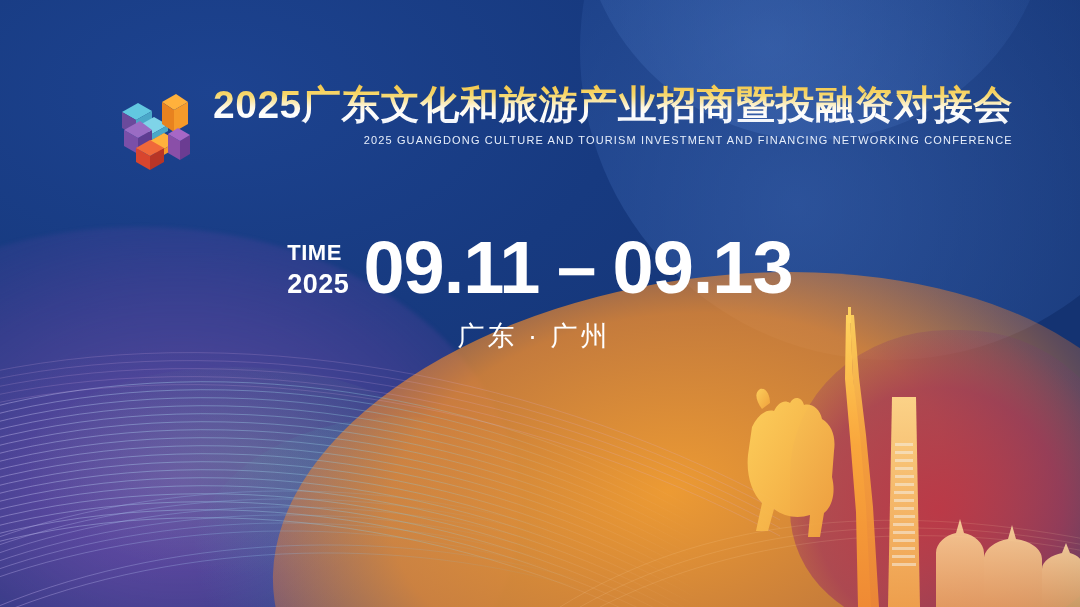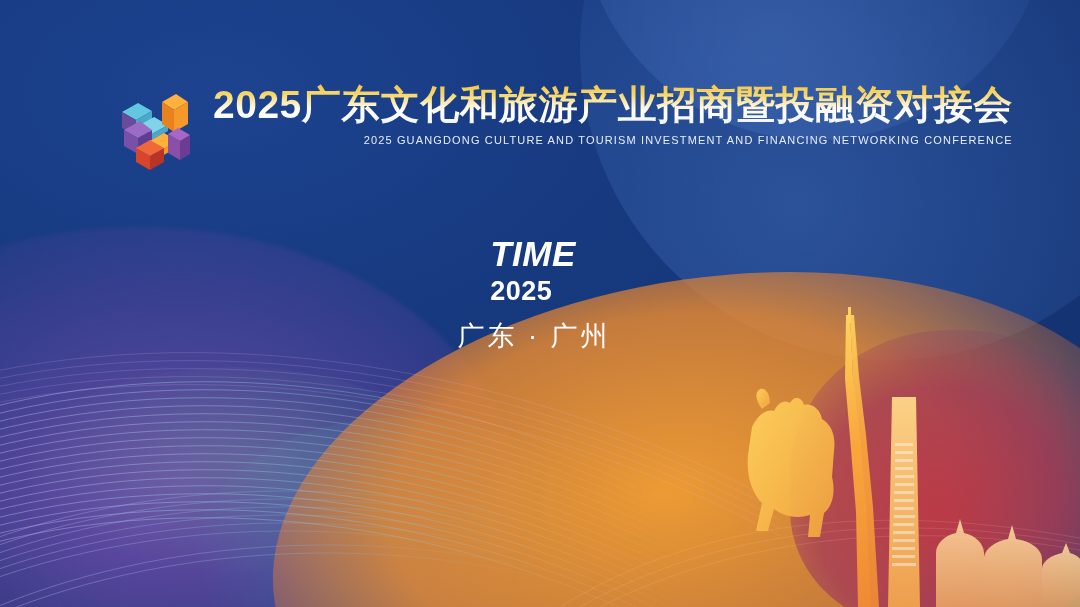--- a/index.html
+++ b/index.html
@@ -120,21 +120,21 @@
     position:absolute;left:0;right:0;top:232px;
     display:flex;align-items:center;justify-content:center;
   }
   .time-label{
     display:flex;flex-direction:column;
     color:#ffffff;font-weight:bold;
     line-height:1.0;
     margin-right:14px;
     margin-top:4px;
   }
-  .time-label .t1{font-size:35px;letter-spacing:.5px;font-style:italic;}
+  .time-label .t1{font-size:22px;letter-spacing:.5px;}
   .time-label .t2{font-size:27px;letter-spacing:.5px;margin-top:7px;}
   .date-big{
     color:#ffffff;
     font-weight:bold;
     font-size:74px;
     letter-spacing:-1px;
     line-height:.96;
     white-space:nowrap;
   }
 
@@ -348,18 +348,19 @@
       <div class="main-title">2025广东文化和旅游产业招商暨投融资对接会</div>
       <div class="sub-title">2025 GUANGDONG CULTURE AND TOURISM INVESTMENT AND FINANCING NETWORKING CONFERENCE</div>
     </div>
   </div>
 
   <div class="date-row">
     <div class="time-label">
       <span class="t1">TIME</span>
       <span class="t2">2025</span>
     </div>
+    <div class="date-big">09.11－09.13</div>
   </div>
 
   <div class="location">广东 · 广州</div>
 
 
 </div>
 
 </body></html>

